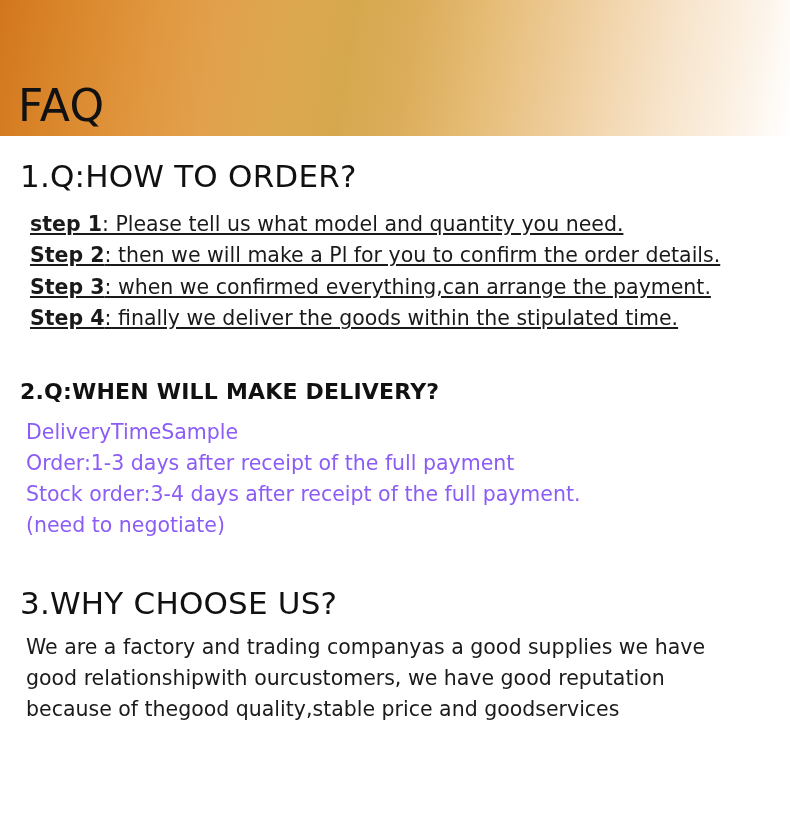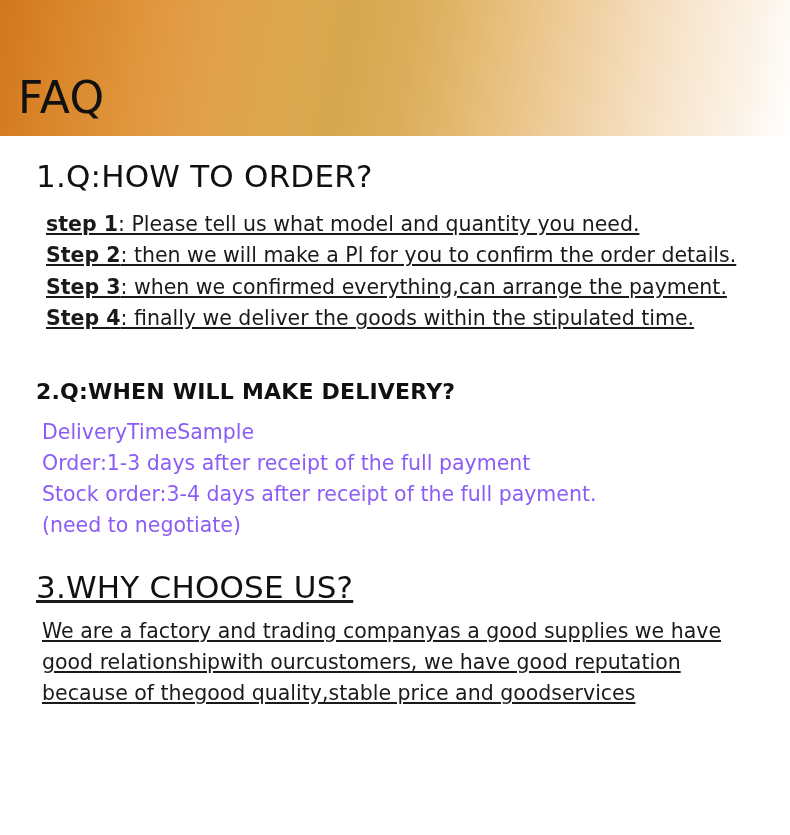--- a/index.html
+++ b/index.html
@@ -36,31 +36,31 @@
         #e5bb74 60%,
         #ecc891 68%,
         #f2d6ae 76%,
         #f7e4cb 84%,
         #fbf0e2 92%,
         #ffffff 100%);
   }
   .banner-title {
     position: absolute;
     left: 18px;
-    bottom: 16px;
+    bottom: 8px;
     font-size: 44px;
     line-height: 1;
     font-weight: 400;
     color: #111111;
     letter-spacing: 0.5px;
     font-family: "DejaVu Sans", sans-serif;
   }
   
   .content {
-    padding: 0 14px 0 36px;
+    padding: 0 14px 0 20px;
   }
   .q-heading {
     font-size: 31px;
     font-weight: 700;
     color: #111111;
     letter-spacing: 0.2px;
     margin: 0;
     line-height: 1.18;
   }
   .block-1 .q-heading {
@@ -94,22 +94,21 @@
     padding: 0 0 0 6px;
     list-style: none;
   }
   .plain-lines li {
     font-size: 20.5px;
     line-height: 1.52;
     color: #8b5cf6;
     white-space: nowrap;
   }
   .block-3 {
-    margin-top: 28px;
-    text-decoration: underline;
+    margin-top: 44px;
   }
   .block-3 .q-heading {
     font-weight: 400;
     font-size: 31px;
   }
   .paragraph {
     margin: 10px 0 0 0;
     padding: 0 28px 0 6px;
     font-size: 20.5px;
     line-height: 1.52;

